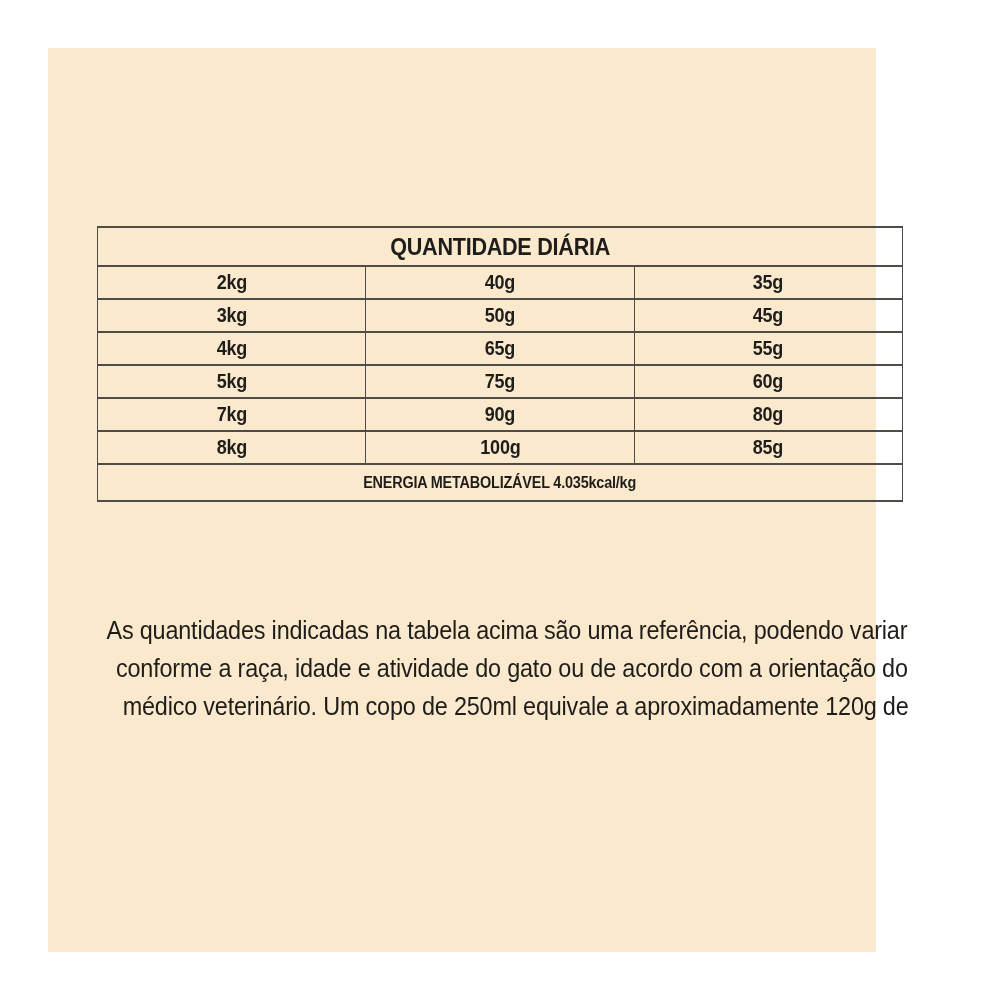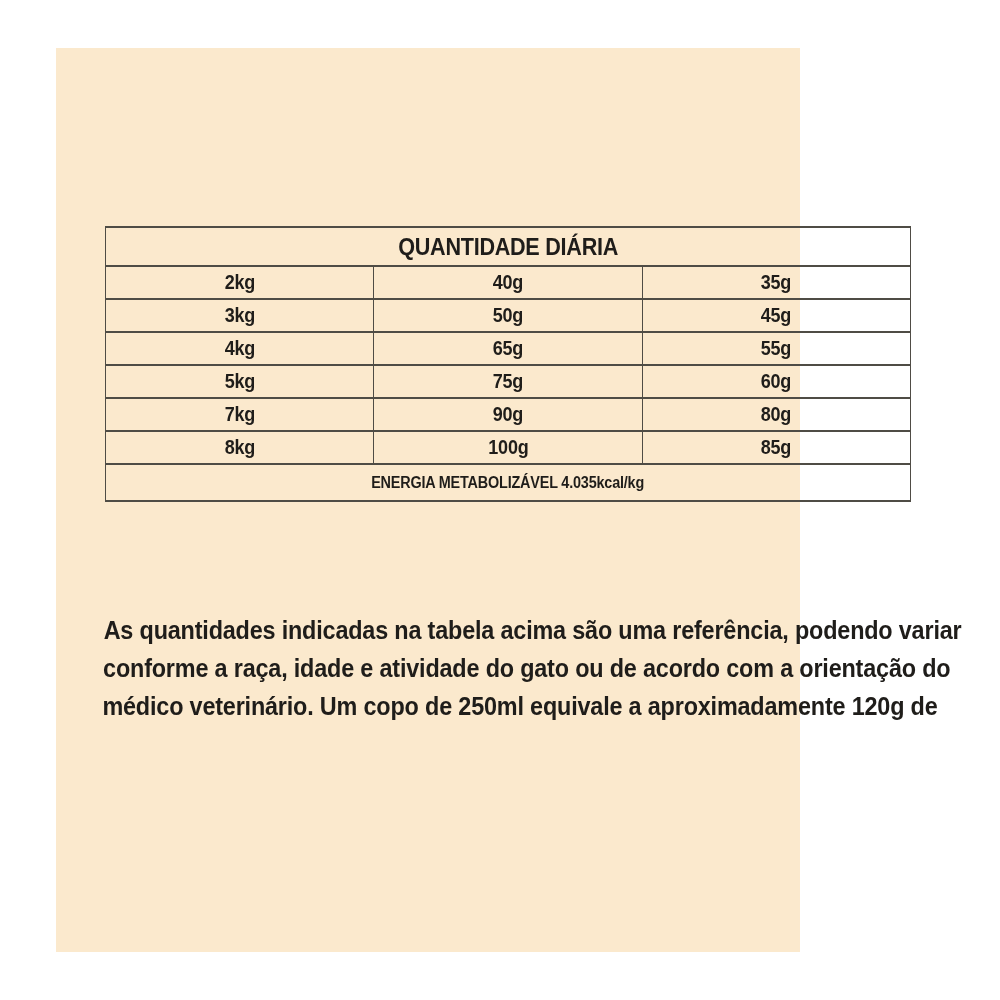--- a/index.html
+++ b/index.html
@@ -11,22 +11,22 @@
   html,body{width:1000px;height:1000px;}
   body{
     background:#ffffff;
     font-family:"Liberation Sans", sans-serif;
     color:var(--ink);
     position:relative;
     overflow:hidden;
   }
   .paper{
     position:absolute;
-    left:56px; top:48px;
-    width:744px; height:904px;
+    left:48px; top:48px;
+    width:828px; height:904px;
     background:var(--paper);
   }
   .feed-table{
     position:absolute;
     left:49px; top:178px;           
     width:806px;
     border-collapse:collapse;
     table-layout:fixed;
   }
   .feed-table th,.feed-table td{
@@ -45,23 +45,23 @@
   .cond{
     display:inline-block;
     transform:scaleX(0.9);
     transform-origin:center;
     white-space:nowrap;
   }
   .note{
     position:absolute;
     left:0; top:563px;             
     width:904px;
-    text-align:left;
+    text-align:right;
     font-size:26px;
-    font-weight:bold;
+    font-weight:normal;
     line-height:38px;
     letter-spacing:-0.2px;
   }
   .note-line{display:block;}
   .brand{
     -webkit-text-stroke:0.7px var(--ink);
   }
 </style>
 </head>
 <body style="background: rgb(255, 255, 255);">

